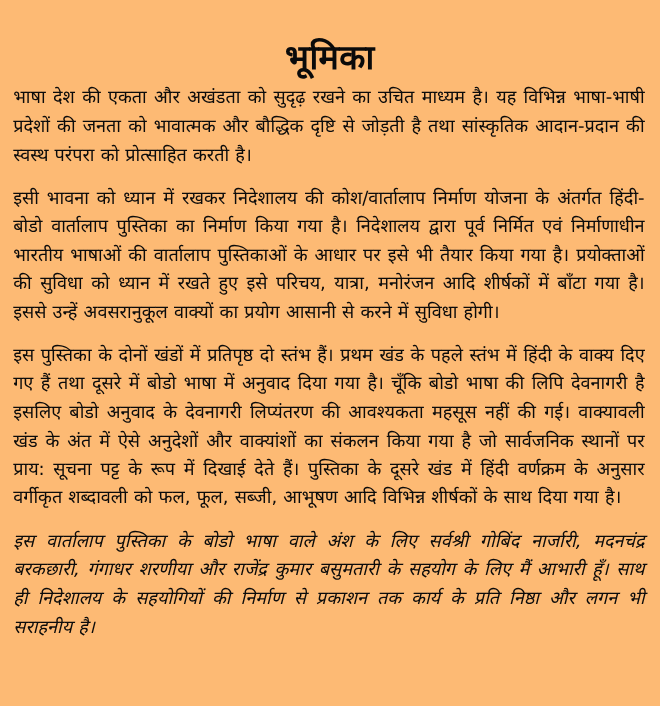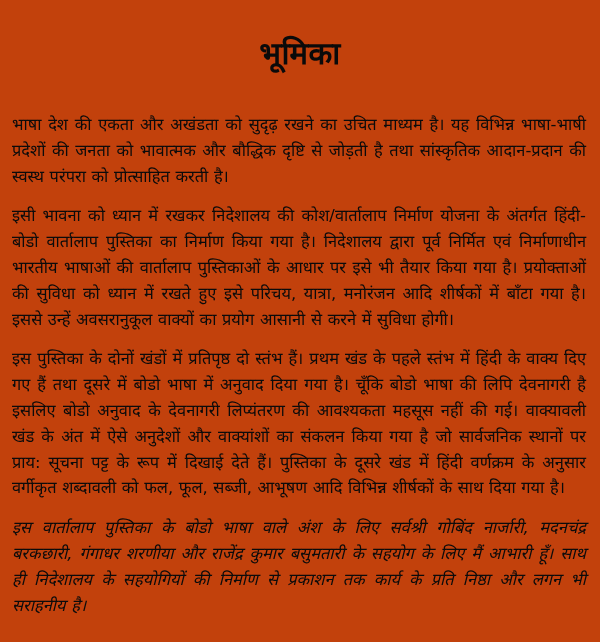--- a/index.html
+++ b/index.html
@@ -12,21 +12,21 @@
     height: 642px;
     background: #fdfdfb;
     font-family: "Liberation Serif", "DejaVu Serif", serif;
     color: #000000;
     overflow: hidden;
   }
   .page {
     position: relative;
     width: 600px;
     height: 642px;
-    background: #c2410c;
+    background: #fdba74;
     box-sizing: border-box;
     padding: 0;
   }
   .page-title {
     position: absolute;
     top: 12px;
     left: 0;
     width: 600px;
     text-align: center;
     font-family: "DejaVu Sans", "Liberation Sans", sans-serif;
@@ -34,21 +34,20 @@
     font-size: 31px;
     line-height: 40px;
     letter-spacing: 0.5px;
     color: #0a0a0a;
   }
   .body-text {
     position: absolute;
     top: 76px;
     left: 12px;
     width: 574px;
-    margin-top: 36px;
   }
   .para {
     margin: 0 0 14px 0;
     font-family: "DejaVu Sans", "Liberation Sans", sans-serif;
     font-size: 16.4px;
     line-height: 25.8px;
     text-align: justify;
     text-justify: inter-word;
     color: #0b0b0b;
     word-spacing: 0.4px;

